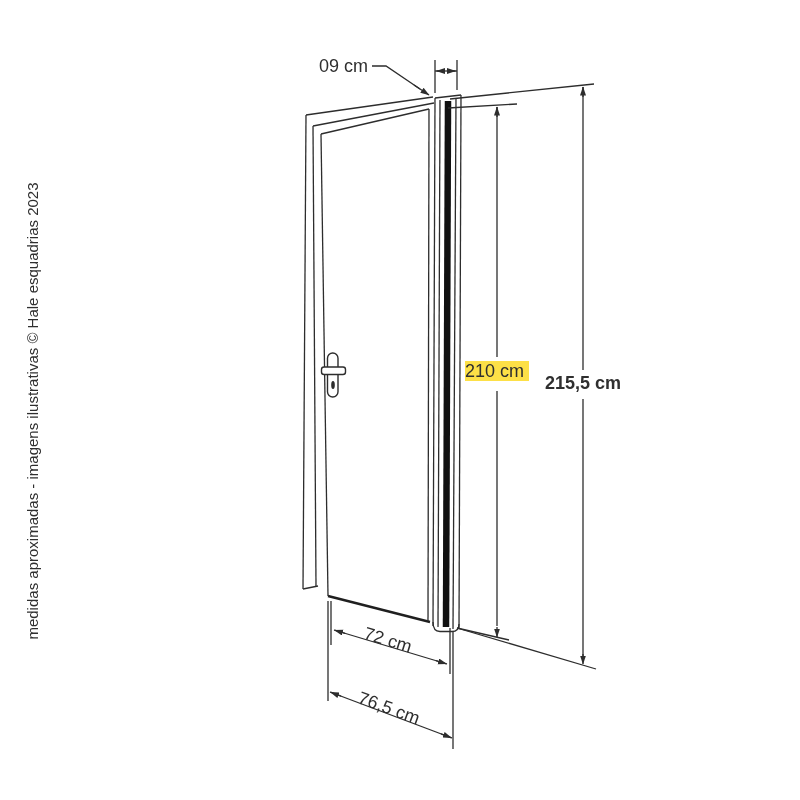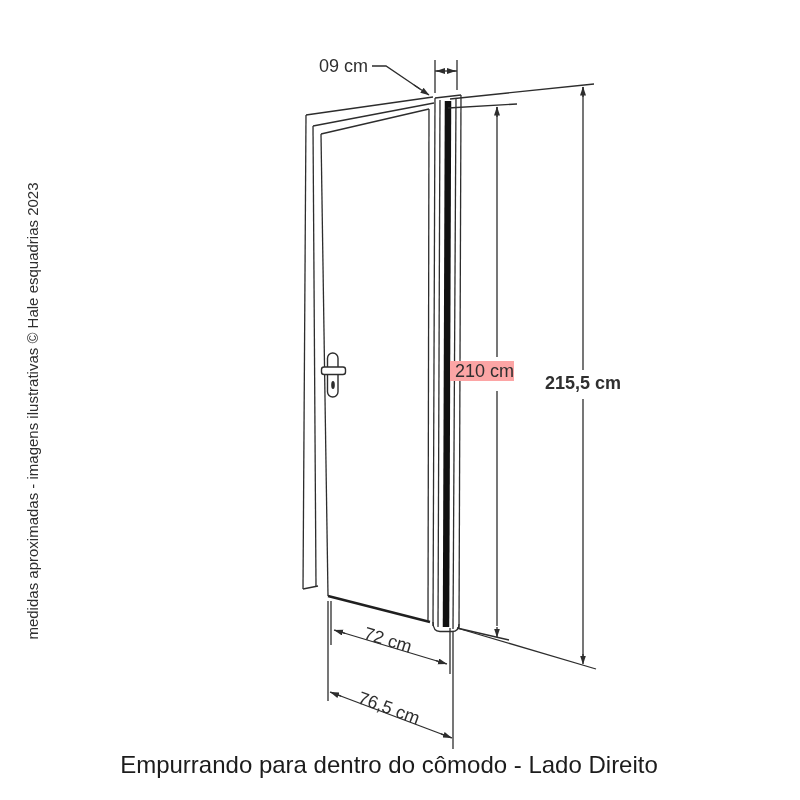--- a/index.html
+++ b/index.html
@@ -6,21 +6,21 @@
   .page{
     position:relative;width:800px;height:800px;background:#ffffff;
     font-family:"Liberation Sans", sans-serif;overflow:hidden;
   }
   .art{position:absolute;left:0;top:0;}
   .dim-label{
     position:absolute;font-size:18px;color:#2f2f2f;line-height:20px;
     white-space:nowrap;
   }
   .lab-09{left:300px;top:56px;width:68px;text-align:right;}
-  .lab-210{left:450px;top:361px;width:64px;text-align:right;background:#fca5a5;}
+  .lab-210{left:465px;top:361px;width:64px;text-align:left;background:#fde047;}
   .lab-2155{left:545px;top:373px;width:76px;text-align:center;background:#fff;font-weight:bold;}
   .lab-72{left:358px;top:630px;width:60px;text-align:center;transform:rotate(17deg);}
   .lab-765{left:351px;top:698px;width:76px;text-align:center;transform:rotate(20deg);}
   .side-note{
     position:absolute;left:-237px;top:402px;width:540px;height:18px;
     font-size:15px;color:#2f2f2f;text-align:center;white-space:nowrap;
     transform:rotate(-90deg);
   }
   .caption{
     position:absolute;left:0;top:751px;width:778px;text-align:center;
@@ -116,15 +116,14 @@
   </svg>
 
   <div class="dim-label lab-09">09 cm</div>
   <div class="dim-label lab-210">210 cm</div>
   <div class="dim-label lab-2155">215,5 cm</div>
   <div class="dim-label lab-72">72 cm</div>
   <div class="dim-label lab-765">76,5 cm</div>
 
   <div class="side-note">medidas aproximadas - imagens ilustrativas © Hale esquadrias 2023</div>
 
-  <div class="caption">Empurrando para dentro do cômodo - Lado Direito</div>
 
 </div>
 
 </body></html>

